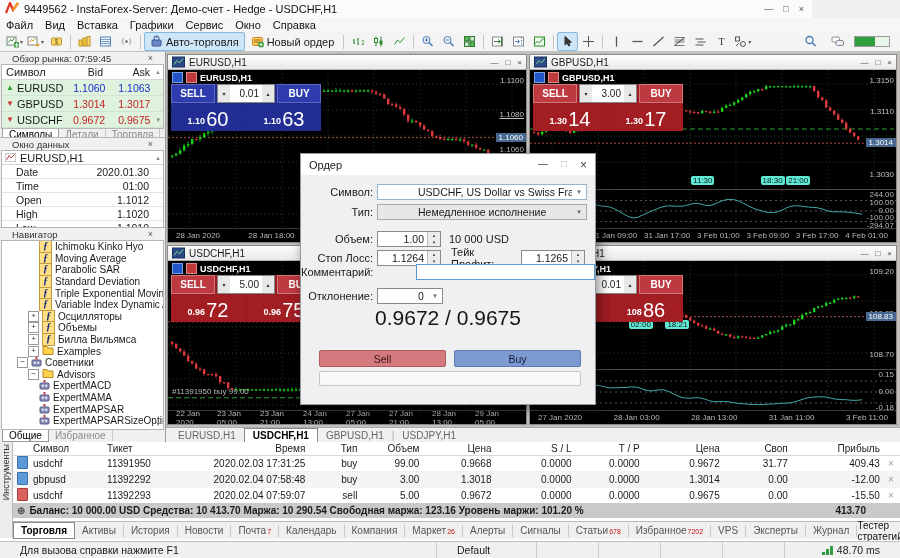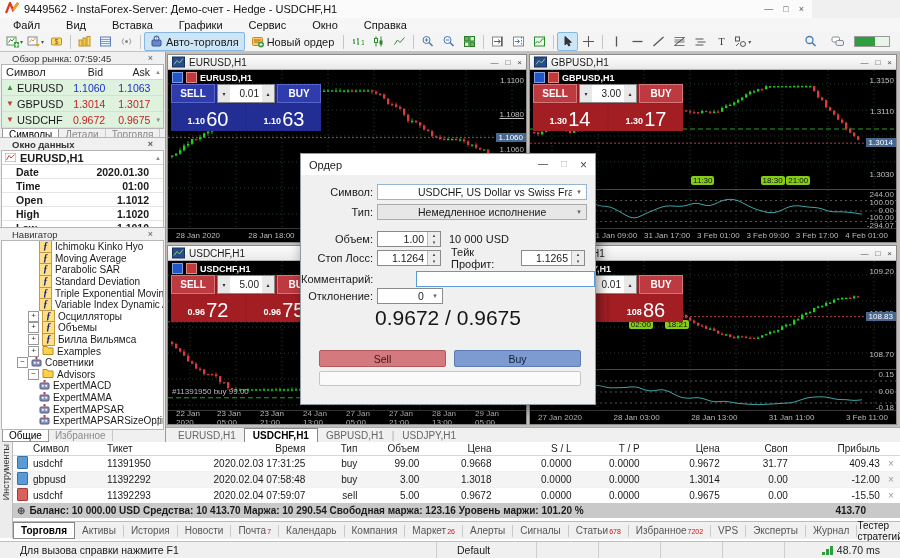--- a/index.html
+++ b/index.html
@@ -5,21 +5,21 @@
   html,body{margin:0;padding:0;width:900px;height:558px;overflow:hidden;background:#f0f0f0;
     font-family:"Liberation Sans",sans-serif;font-size:11px;color:#1a1a1a;}
   #app{position:relative;width:900px;height:558px;}
   
   #titlebar{position:absolute;left:0;top:0;width:812px;height:18px;background:#fbfbfb;
     display:flex;align-items:center;gap:5px;padding-left:5px;box-sizing:border-box;}
   #titlebar .ttl{font-size:11px;color:#111;}
   #win-controls{margin-left:auto;display:flex;gap:10px;padding-right:8px;color:#555;font-size:9px;}
   #menubar{position:absolute;left:0;top:18px;width:900px;height:14px;background:#f6f6f6;
     display:flex;align-items:center;gap:0;}
-  .menu-item{padding:0 13px;color:#111;cursor:default;}
+  .menu-item{padding:0 6px;color:#111;cursor:default;}
   #toolbar{position:absolute;left:0;top:32px;width:900px;height:20px;background:#f4f4f4;
     border-bottom:1px solid #c3c3c3;display:flex;align-items:center;padding:0 4px;box-sizing:border-box;}
   .tbtn{height:17px;min-width:19px;display:flex;align-items:center;justify-content:center;border-radius:2px;border:1px solid transparent;}
   .tbtn.active{background:#cde6f7;border-color:#86b7de;}
   .tbtn .dd{font-size:6px;color:#555;margin-left:1px;}
   .tsep{width:1px;height:14px;background:#c6c6c6;margin:0 3px;}
   .tbar-btn{height:17px;display:flex;align-items:center;gap:3px;padding:0 5px;border-radius:2px;border:1px solid transparent;font-size:11px;}
   .tbar-btn.hl{background:#cde6f7;border-color:#86b7de;}
   #tb-right{margin-left:auto;display:flex;align-items:center;gap:6px;padding-right:6px;}
   #levelbar{width:34px;height:9px;border:1px solid #9a9a9a;background:#eaf5ea;position:relative;}
@@ -56,21 +56,21 @@
   .cw{position:absolute;border:1px solid #8a8a8a;background:#000;box-sizing:border-box;}
   .cw-title{height:15px;background:linear-gradient(#fdfdfd,#e9e9e9);display:flex;align-items:center;gap:4px;
     padding:0 4px;font-size:10px;border-bottom:1px solid #b5b5b5;box-sizing:border-box;}
   .cw-btns{margin-left:auto;display:flex;gap:7px;color:#444;font-size:8px;}
   .cw-body{position:absolute;left:0;right:0;top:15px;bottom:0;background:#000;overflow:hidden;}
   .dates{position:absolute;left:0;right:0;bottom:0;height:13px;display:flex;align-items:center;
     justify-content:space-between;padding:0 8px;color:#b8b8b8;font-size:8px;background:#000;border-top:1px solid #3a3a3a;}
   .axlab{position:absolute;right:2px;color:#c0c0c0;font-size:8px;}
   .tag{position:absolute;right:0;background:#48688f;color:#fff;font-size:8px;padding:0 3px;}
   .indlab{position:absolute;right:2px;color:#b8b8b8;font-size:8px;}
-  .flag{position:absolute;background:#84cc16;color:#111;font-size:8px;padding:0 2px;border-radius:2px;}
+  .flag{position:absolute;background:#5eead4;color:#111;font-size:8px;padding:0 2px;border-radius:2px;}
   .trade-lbl{position:absolute;font-size:8px;}
   .ocp-head{position:absolute;left:4px;top:2px;display:flex;align-items:center;gap:3px;color:#fff;font-size:9px;font-weight:bold;}
   .mini{width:9px;height:9px;display:inline-block;}
   .mini1{background:#2255c8;border:1px solid #7aa0e8;}
   .mini2{background:#c03a3a;border:1px solid #e08a8a;}
   .ocp{position:absolute;left:3px;top:14px;width:150px;}
   .ocp-row1{display:flex;gap:2px;height:19px;}
   .ocp-btn{flex:1;display:flex;align-items:center;justify-content:center;color:#fff;font-size:10px;font-weight:bold;}
   .ocp-spin{width:58px;background:#fff;border:1px solid #888;display:flex;align-items:center;box-sizing:border-box;}
   .ocp-spin .sp{width:12px;text-align:center;color:#333;font-size:6px;background:#e8e8e8;height:100%;display:flex;align-items:center;justify-content:center;}
@@ -404,21 +404,21 @@
               <span class="mw-scroll">▼</span>
             </div>
           </div>
           <div class="ptabs">
             <span class="ptab on">Символы</span>
             <span class="ptab">Детали</span>
             <span class="ptab">Торговля</span>
             <span class="ptab">Тики</span>
           </div>
         </div>
-      <div class="panel" id="data-window" style="top:86px;height:90px;font-weight:bold;">
+      <div class="panel" id="data-window" style="top:86px;height:90px;">
           <div class="ptitle">
             <span>Окно данных</span>
             <span class="x">×</span>
           </div>
           <div class="pbody" style="height: 76px; overflow: hidden;">
             <div class="dw-inst">
               <span><svg width="11" height="9">
                   <rect width="11" height="9" fill="#fff" stroke="#999"></rect>
                   <path d="M1.5 7 L4 2.5 L6 5 L9.5 1.5" stroke="#c84a4a" fill="none"></path>
                 </svg></span>
@@ -1713,21 +1713,21 @@
       </div>
       <span style="width:66px;text-align:left;margin-left:10px;">Тейк Профит:</span>
       <div class="spinbox" style="width:64px;margin-left:4px;">
         <span class="sval">1.1265</span>
         <span class="spins">
             <span>▴</span>
             <span>▾</span>
           </span>
       </div>
     </div>
-    <div class="drow" style="top:117px;gap:39px;">
+    <div class="drow" style="top:110px;gap:39px;">
       <span class="dlabel">Комментарий:</span>
       <div class="combo" style="width:210px;border-color:#5a9bd5;">
         <span class="cval"></span>
       </div>
     </div>
     <div class="drow" style="top:134px;">
       <span class="dlabel">Отклонение:</span>
       <div class="combo" style="width:66px;border-color:#8a8a8a;">
         <span class="cval">0</span>
         <span class="chev">▾</span>

